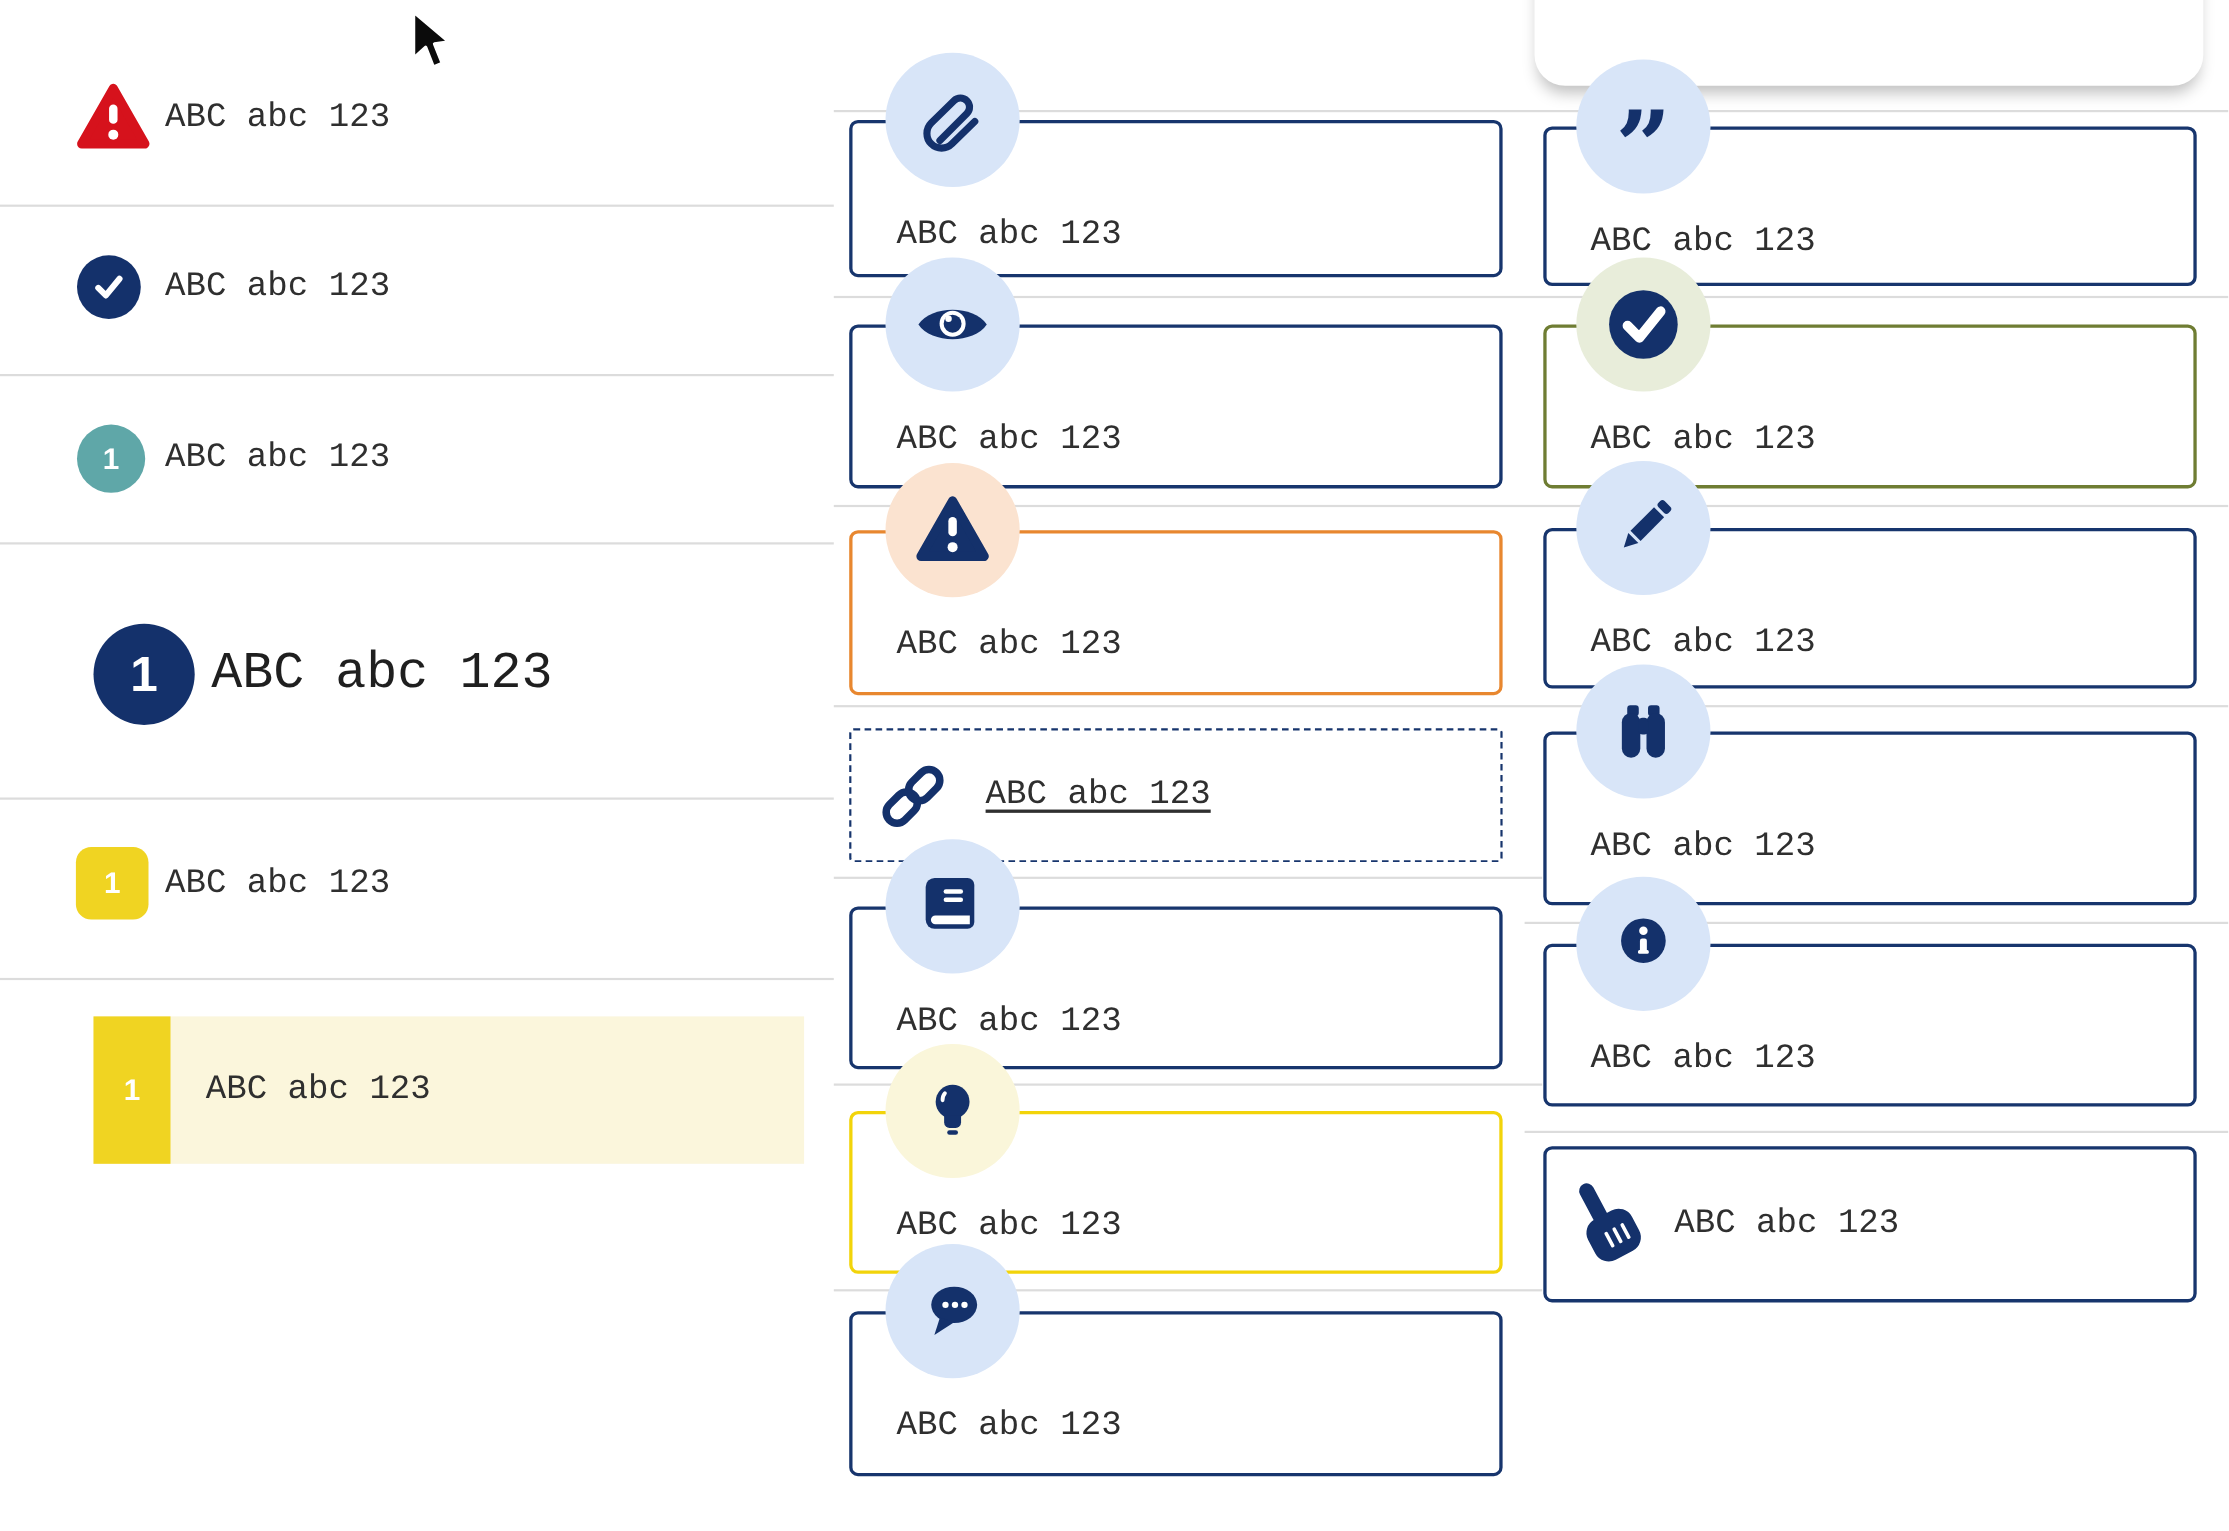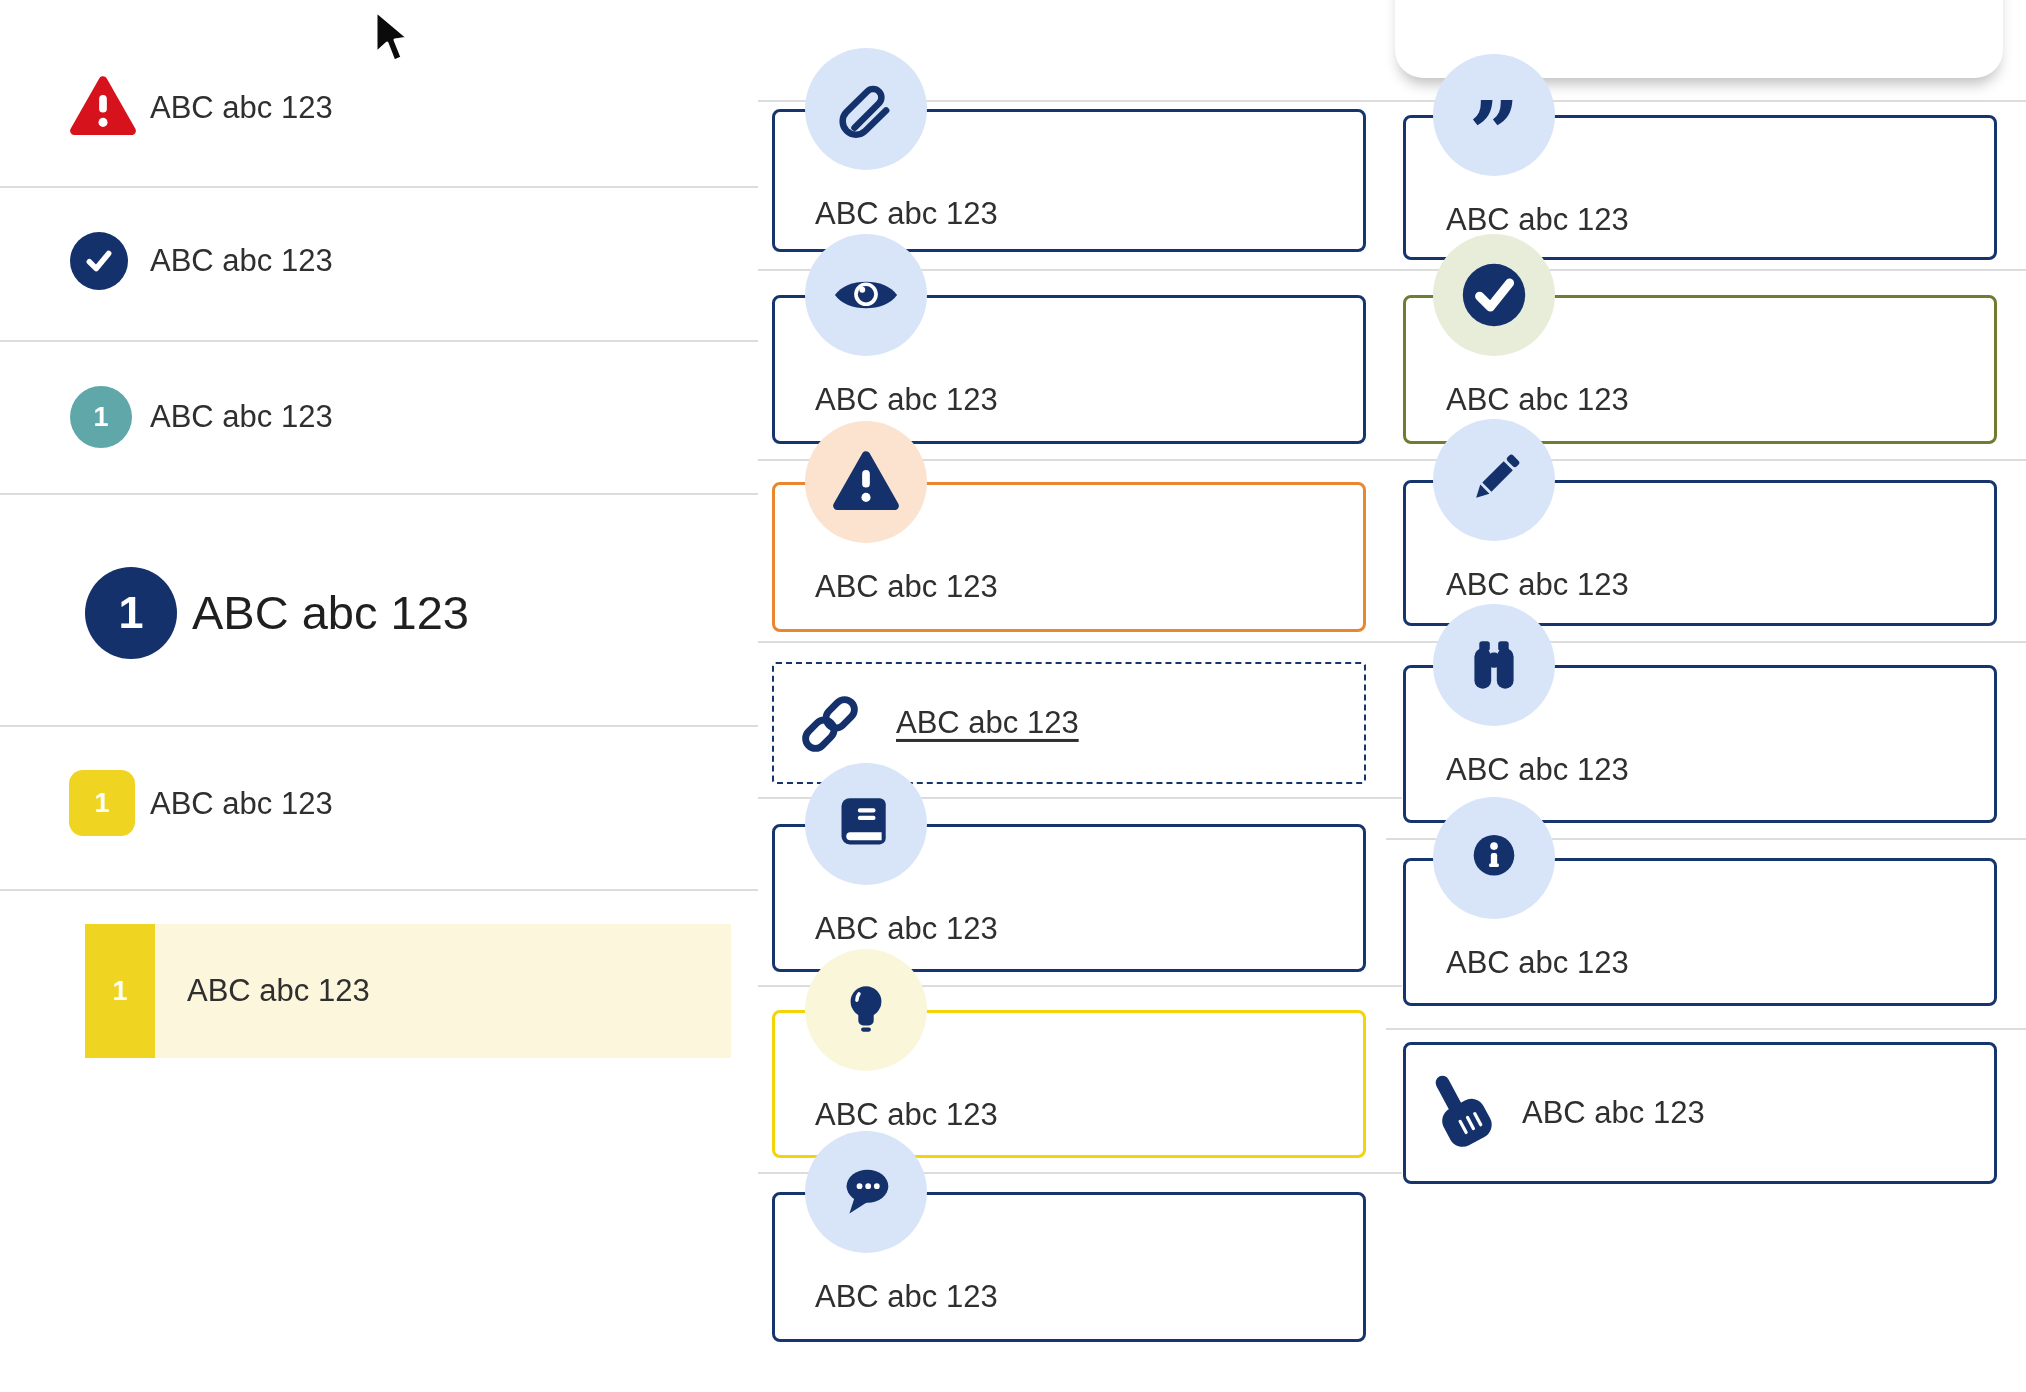--- a/index.html
+++ b/index.html
@@ -5,21 +5,21 @@
   :root{
     --navy:#17356d; --icon-navy:#14316b; --light-blue:#d8e5f8; --divider:#dcdcdc;
     --red:#d6121c; --teal:#5fa7a8; --yellow:#f0d422; --pale-row:#fbf6dc;
     --orange:#e8872f; --peach:#fbe3d0; --bulb-yellow:#f2d40a; --pale-yellow:#faf6da;
     --olive:#6f7d33; --sage:#e8edda; --text:#2f2f2f;
   }
   html,body{margin:0;padding:0;background:#fff;}
   .stage{position:relative;width:2026px;height:1392px;background:#fff;overflow:hidden;
          font-family:"Liberation Sans", sans-serif;color:var(--text);}
   .divider{position:absolute;height:2px;background:var(--divider);z-index:1;}
-  .row-label{position:absolute;font-size:31px;line-height:1.1;transform:translateY(-50%);white-space:nowrap;z-index:2;}
+  .row-label{position:absolute;font-size:31px;line-height:1.1;transform:translateY(-50%);white-space:nowrap;z-index:2;font-family:Liberation Mono, monospace;}
   .big-label{font-size:47px;color:#1f1f1f;}
   .badge{position:absolute;display:flex;align-items:center;justify-content:center;
          color:#fff;font-weight:bold;z-index:4;}
   .callout{position:absolute;background:#fff;border:3px solid var(--navy);border-radius:8px;z-index:2;box-sizing:border-box;}
   .callout.orange{border-color:var(--orange);}
   .callout.yellow{border-color:var(--bulb-yellow);}
   .callout.olive{border-color:var(--olive);}
   .callout.dashed{border:2.5px dashed var(--navy);border-radius:4px;}
   .icon-circle{position:absolute;width:122px;height:122px;border-radius:50%;
                display:flex;align-items:center;justify-content:center;z-index:5;}

